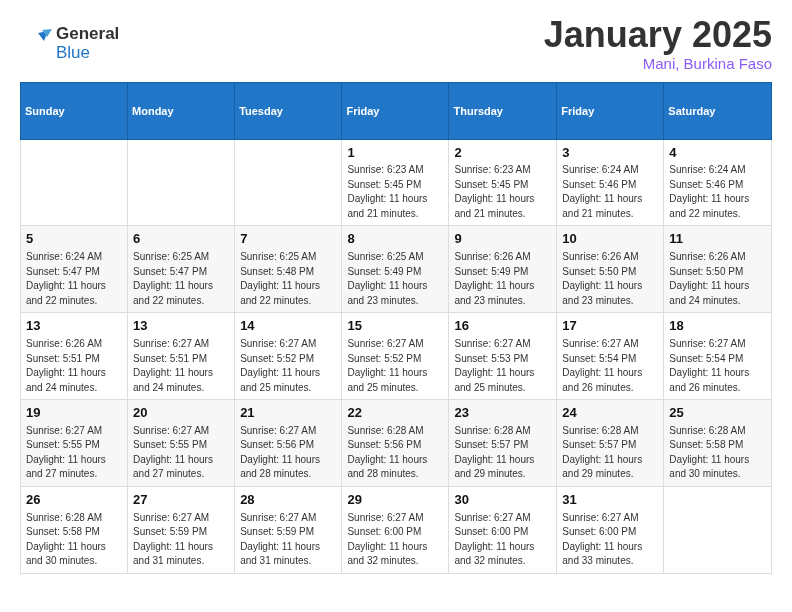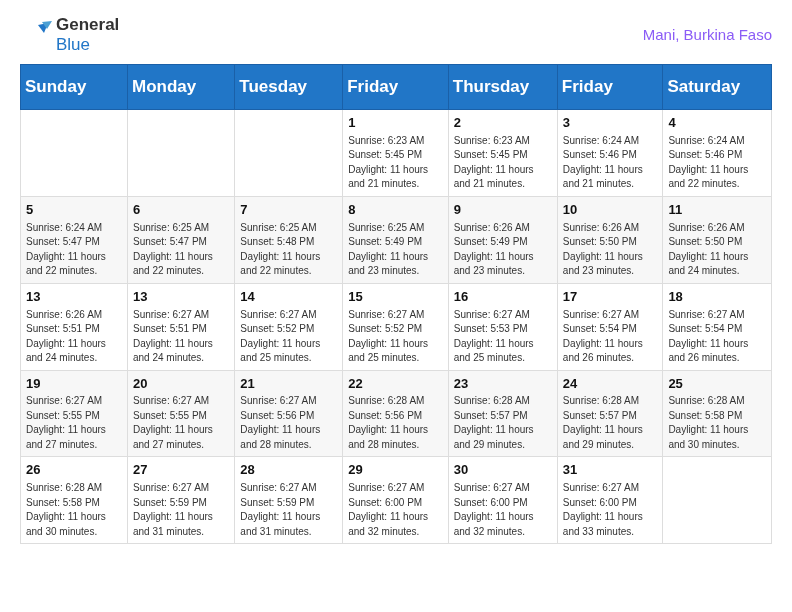--- a/index.html
+++ b/index.html
@@ -40,23 +40,23 @@
       color: #8b5cf6;
     }
     .calendar {
       width: 100%;
       border-collapse: collapse;
       border: 1px solid #ccc;
     }
     .calendar th {
       background-color: #2176c7;
       color: #fff;
-      font-size: 17px;
+      font-size: 11px;
       font-weight: bold;
-      padding: 12px 4px;
+      padding: 22px 4px;
       text-align: left;
       border: 1px solid #1a60a8;
     }
     .calendar td {
       vertical-align: top;
       border: 1px solid #ddd;
       padding: 4px 5px;
       width: 113px;
       height: 80px;
       background: #fff;
@@ -94,20 +94,21 @@
     <polygon points="18,6 28,4 24,14" fill="#2176c7"></polygon>
     <polygon points="22,3 32,2 27,10" fill="#4a9fd4"></polygon>
   </svg>
   <div style="line-height:1.15;">
     <div style="font-size:17px;font-weight:bold;color:#333;">General</div>
     <div style="font-size:17px;font-weight:normal;color:#2176c7;">Blue</div>
   </div>
 </div>
 </div>
     <div class="title-block">
+      <div class="month-title">January 2025</div>
       <div class="location">Mani, Burkina Faso</div>
     </div>
   </div>
 
   <table class="calendar">
     <thead>
       <tr>
       <th>Sunday</th>
           <th>Monday</th>
           <th>Tuesday</th>

